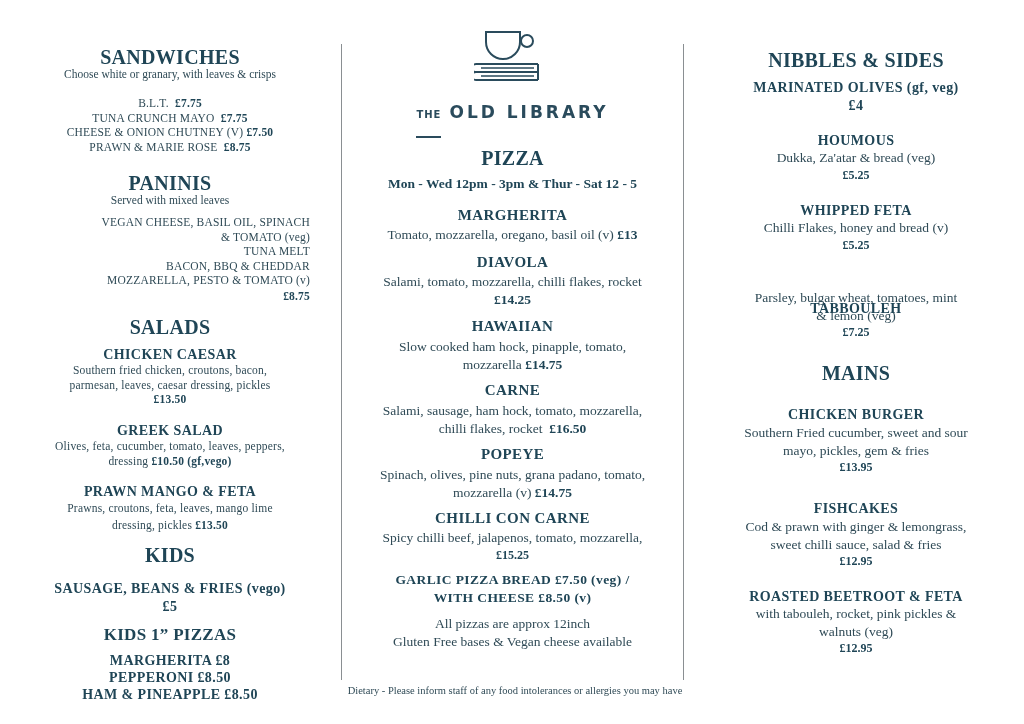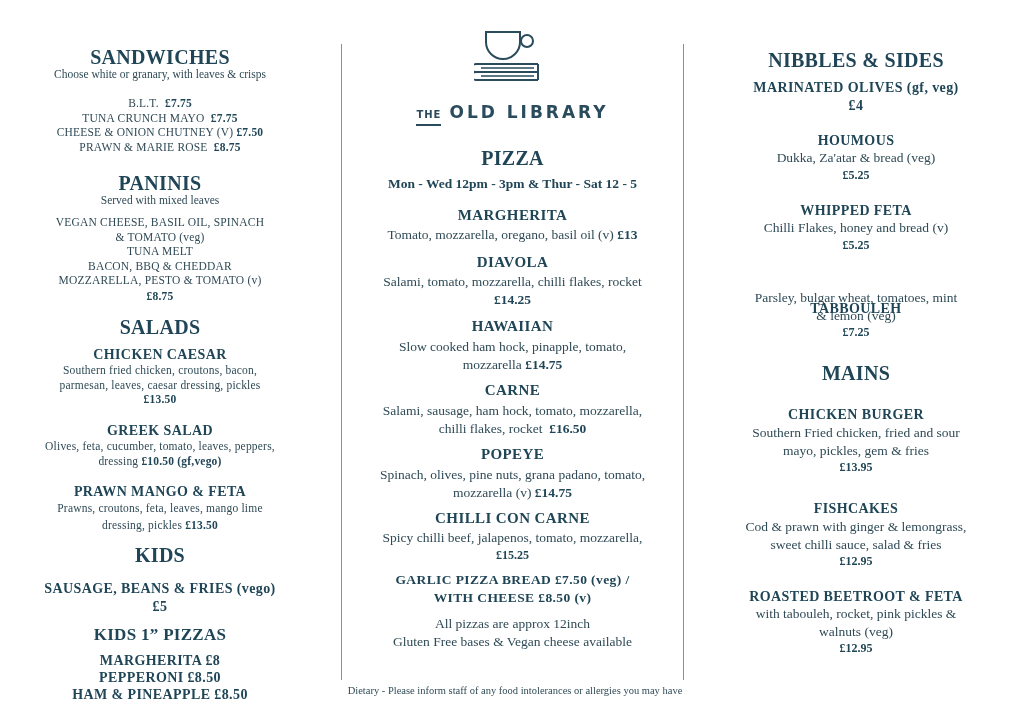--- a/index.html
+++ b/index.html
@@ -10,39 +10,39 @@
   .col { position:absolute; text-align:center; }
   .h1 { font-family:"Liberation Serif", serif; font-weight:bold; color:#1f4556; font-size:20px; letter-spacing:0.3px; line-height:22px; }
   .h2 { font-family:"Liberation Serif", serif; font-weight:bold; color:#1f4556; font-size:14px; letter-spacing:0.4px; line-height:17px; }
   .sub { font-family:"Liberation Serif", serif; color:#2f4a56; font-size:11.5px; line-height:14px; }
   .desc { font-family:"Liberation Serif", serif; color:#2f4a56; font-size:13.5px; line-height:17.5px; }
   .item { font-family:"Liberation Serif", serif; color:#2f4a56; font-size:11.5px; line-height:14.6px; letter-spacing:0.2px; }
   .price { font-weight:bold; color:#1f4556; }
   .abs { position:absolute; left:0; right:0; text-align:center; }
   .divider { position:absolute; width:1px; background:#8a8f92; }
   .logo-text { font-family:"DejaVu Sans", sans-serif; font-weight:bold; color:#2a4b5c; letter-spacing:3px; font-size:17px; }
-  .logo-the { font-size:10px; letter-spacing:1px; border-bottom:2px solid #2a4b5c; padding-bottom:4px; margin-right:8px; }
+  .logo-the { font-size:10px; letter-spacing:1px; border-bottom:2px solid #2a4b5c; padding-bottom:16px; margin-right:8px; }
   .footer { font-family:"Liberation Serif", serif; color:#2f4a56; font-size:10.5px; }
 </style>
 </head>
 <body>
 
-<div class="col" style="left:20px; width:280px; top:0; height:528px;">
+<div class="col" style="left:30px; width:280px; top:0; height:528px;">
   <div class="abs h1" style="top:46px;">SANDWICHES</div>
   <div class="abs sub" style="top:67px;">Choose white or granary, with leaves &amp; crisps</div>
   <div class="abs item" style="top:96px;">
     <div><span>B.L.T.</span>&nbsp; <span class="price">£7.75</span></div>
     <div><span>TUNA CRUNCH MAYO</span>&nbsp; <span class="price">£7.75</span></div>
     <div><span>CHEESE &amp; ONION CHUTNEY (V)</span> <span class="price">£7.50</span></div>
     <div><span>PRAWN &amp; MARIE ROSE</span>&nbsp; <span class="price">£8.75</span></div>
   </div>
 
   <div class="abs h1" style="top:172px;">PANINIS</div>
   <div class="abs sub" style="top:193px;">Served with mixed leaves</div>
-  <div class="abs item" style="top:215px;">
+  <div class="abs item" style="top:215px;text-align:right;">
     <div>VEGAN CHEESE, BASIL OIL, SPINACH</div>
     <div>&amp; TOMATO (veg)</div>
     <div>TUNA MELT</div>
     <div>BACON, BBQ &amp; CHEDDAR</div>
     <div>MOZZARELLA, PESTO &amp; TOMATO (v)</div>
     <div class="price" style="margin-top:1px;">£8.75</div>
   </div>
 
   <div class="abs h1" style="top:316px;">SALADS</div>
   <div class="abs h2" style="top:346px;">CHICKEN CAESAR</div>
@@ -161,21 +161,21 @@
   <div class="abs desc" style="top:289px;">
     <div>Parsley, bulgar wheat, tomatoes, mint</div>
     <div>&amp; lemon (veg)</div>
     <div class="price" style="font-size:12px;">£7.25</div>
   </div>
 
   <div class="abs h1" style="top:362px;">MAINS</div>
 
   <div class="abs h2" style="top:406px;">CHICKEN BURGER</div>
   <div class="abs desc" style="top:424px;">
-    <div>Southern Fried chicken, fried and sour</div>
+    <div>Southern Fried cucumber, sweet and sour</div>
     <div>mayo, pickles, gem &amp; fries</div>
     <div class="price" style="font-size:12px;">£13.95</div>
   </div>
 
   <div class="abs h2" style="top:500px;">FISHCAKES</div>
   <div class="abs desc" style="top:518px;">
     <div>Cod &amp; prawn with ginger &amp; lemongrass,</div>
     <div>sweet chilli sauce, salad &amp; fries</div>
     <div class="price" style="font-size:12px;">£12.95</div>
   </div>

